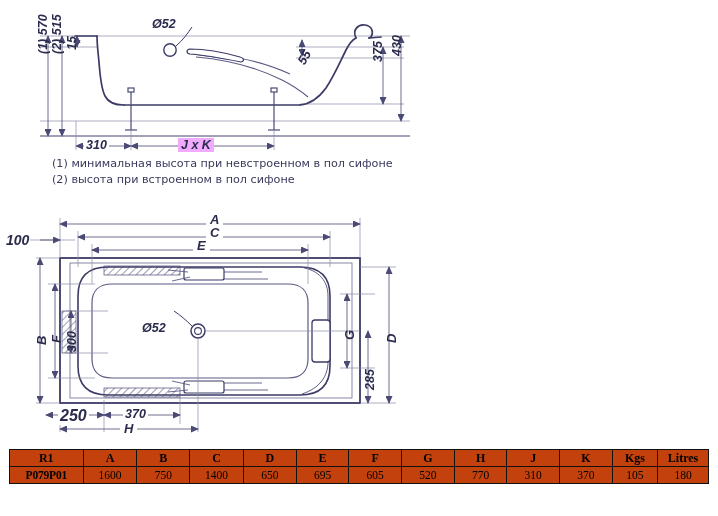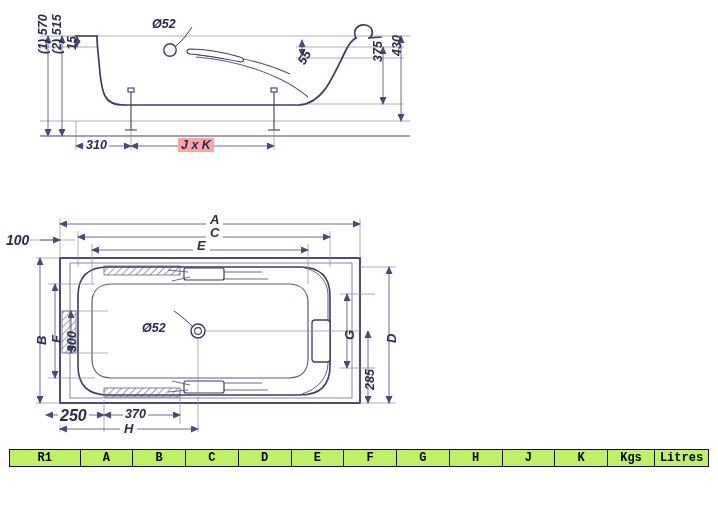--- a/index.html
+++ b/index.html
@@ -12,27 +12,27 @@
   
   .notes{position:absolute;left:52px;top:156px;width:380px;}
   .note-line{font-family:"DejaVu Sans",sans-serif;font-size:11.2px;
              color:#3a3a5e;line-height:15.5px;white-space:nowrap;}
 
   
   .spec-table{position:absolute;left:9px;top:449px;width:700px;
               border-collapse:collapse;}
   .spec-table td,.spec-table th{
       border:1px solid #111;
-      font-family:Liberation Mono, monospace;
+      font-family:Liberation Serif, serif;
       font-size:11.5px;
       text-align:center;
       height:16px;
       padding:0 2px;
       color:#000;
-      background:#bef264;
+      background:#c2410c;
       line-height:15px;
       margin-top:8px;
   }
   .spec-table th{font-weight:bold;font-size:12px;}
   .spec-table td.rowlab{font-weight:bold;text-align:center;letter-spacing:-0.2px;}
   .col-r1{width:76px;}
   .col-n{width:56px;}
   .col-kg{width:46px;}
   .col-lt{width:50px;}
 </style>
@@ -244,21 +244,21 @@
 <div style="position:absolute;left:371px;top:62px;transform:rotate(-90deg);transform-origin:left top;
             font-style:italic;font-size:12.5px;font-weight:bold;white-space:nowrap;">375</div>
 
 <div style="position:absolute;left:390px;top:56px;transform:rotate(-90deg);transform-origin:left top;
             font-style:italic;font-size:12.5px;font-weight:bold;white-space:nowrap;">430</div>
 
 <div style="position:absolute;left:84px;top:138px;font-style:italic;font-size:12.5px;font-weight:bold;
             background:#fff;padding:0 2px;">310</div>
 
 <div style="position:absolute;left:178px;top:138px;font-style:italic;font-size:12.5px;font-weight:bold;
-            background:#fca5a5;padding:0 3px;">J x K</div>
+            background:#f0abfc;padding:0 3px;">J x K</div>
 
 <div style="position:absolute;left:152px;top:17px;font-style:italic;font-size:12.5px;font-weight:bold;">Ø52</div>
 
 <div style="position:absolute;left:206px;top:212px;font-style:italic;font-size:13px;font-weight:bold;
             background:#fff;padding:0 4px;">A</div>
 
 <div style="position:absolute;left:206px;top:225px;font-style:italic;font-size:13px;font-weight:bold;
             background:#fff;padding:0 4px;">C</div>
 
 <div style="position:absolute;left:193px;top:238px;font-style:italic;font-size:13px;font-weight:bold;
@@ -289,20 +289,24 @@
 
 <div style="position:absolute;left:123px;top:407px;font-style:italic;font-size:12.5px;font-weight:bold;
             background:#fff;padding:0 2px;">370</div>
 
 <div style="position:absolute;left:120px;top:421px;font-style:italic;font-size:13px;font-weight:bold;
             background:#fff;padding:0 4px;">H</div>
 
 <div style="position:absolute;left:140px;top:321px;font-style:italic;font-size:12.5px;font-weight:bold;
             background:#fff;padding:0 2px;">Ø52</div>
 
+<div class="notes">
+  <div class="note-line">(1) минимальная высота при невстроенном в пол сифоне</div>
+  <div class="note-line">(2) высота при встроенном в пол сифоне</div>
+</div>
 
 </div>
 
 <table class="spec-table">
   <thead>
     <tr>
       <th class="col-r1">R1</th>
       <th class="col-n">A</th>
       <th class="col-n">B</th>
       <th class="col-n">C</th>
@@ -311,14 +315,29 @@
       <th class="col-n">F</th>
       <th class="col-n">G</th>
       <th class="col-n">H</th>
       <th class="col-n">J</th>
       <th class="col-n">K</th>
       <th class="col-kg">Kgs</th>
       <th class="col-lt">Litres</th>
     </tr>
   </thead>
   <tbody>
+    <tr>
+      <td class="rowlab">P079P01</td>
+      <td>1600</td>
+      <td>750</td>
+      <td>1400</td>
+      <td>650</td>
+      <td>695</td>
+      <td>605</td>
+      <td>520</td>
+      <td>770</td>
+      <td>310</td>
+      <td>370</td>
+      <td>105</td>
+      <td>180</td>
+    </tr>
   </tbody>
 </table>
 
 </body></html>

